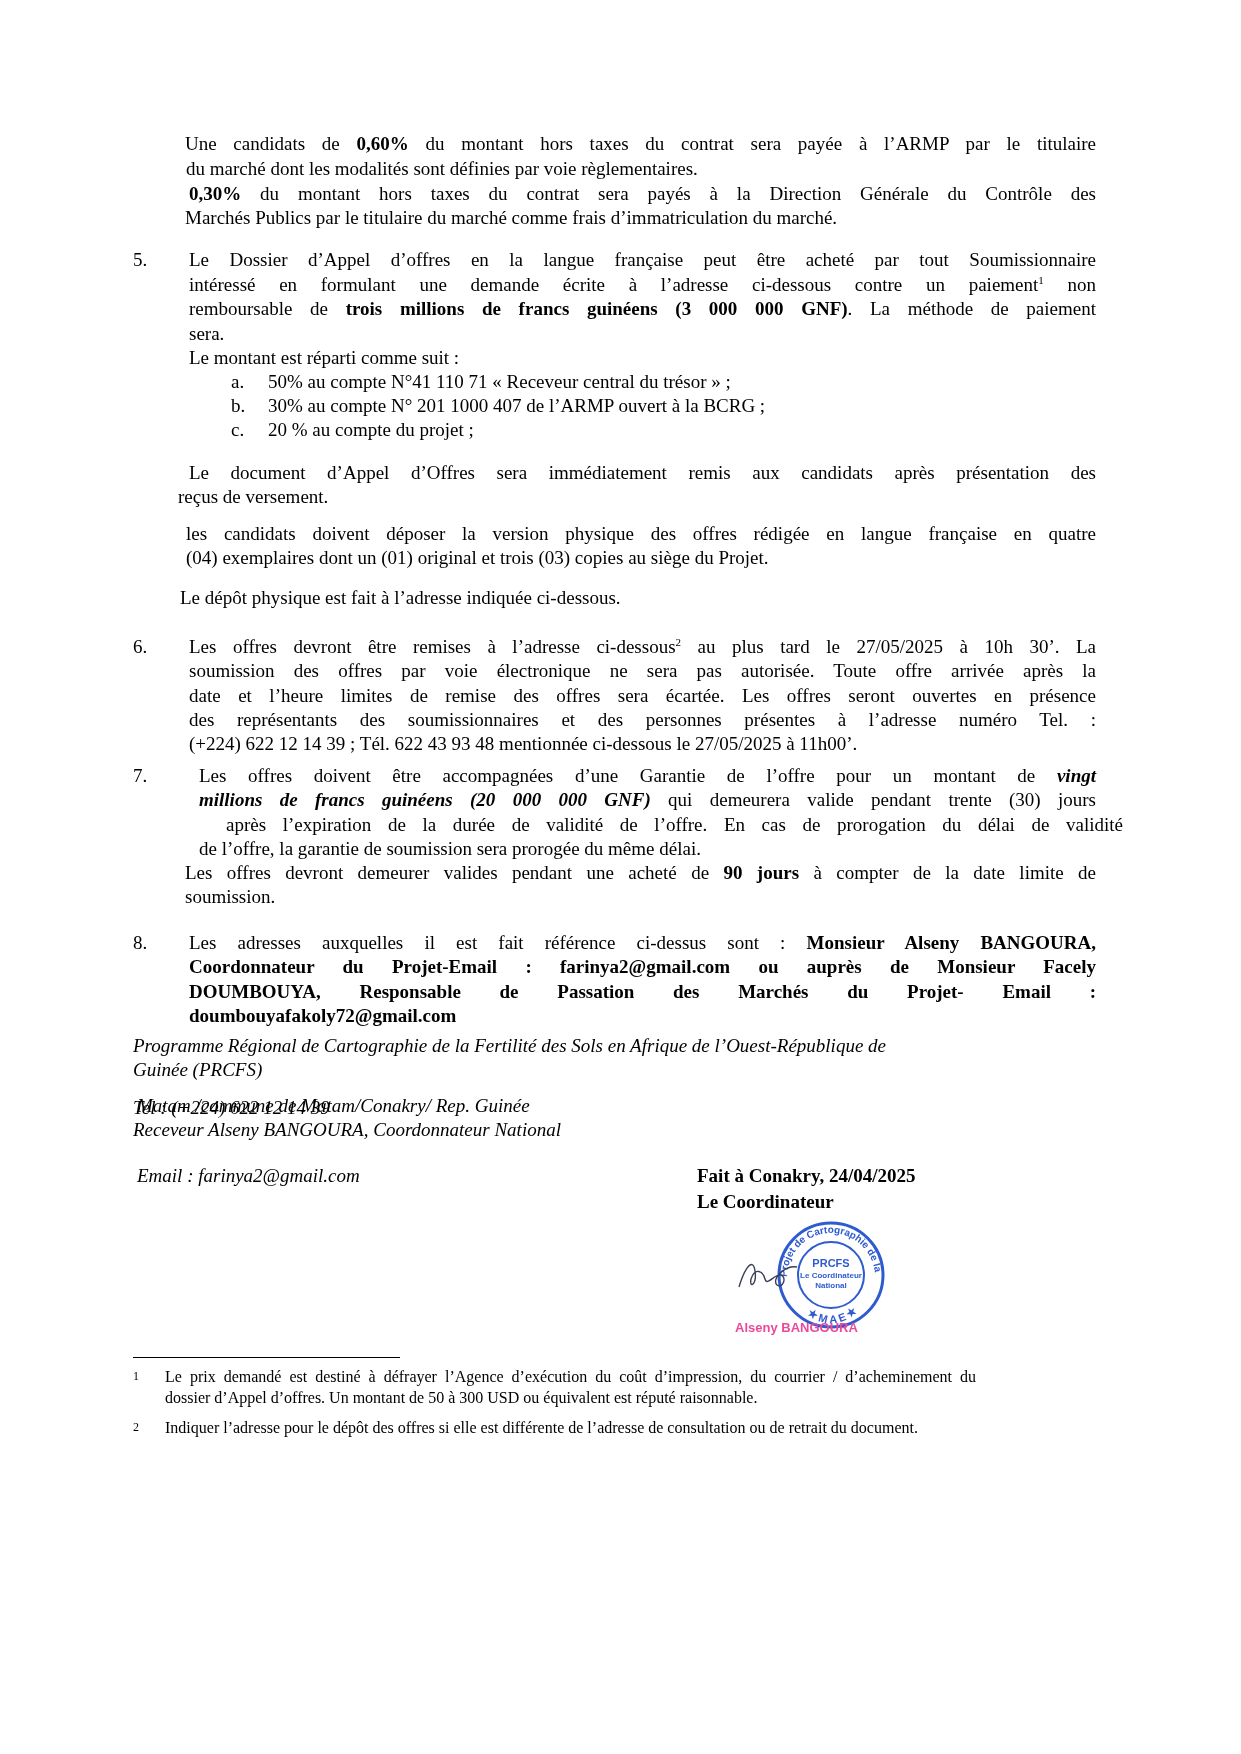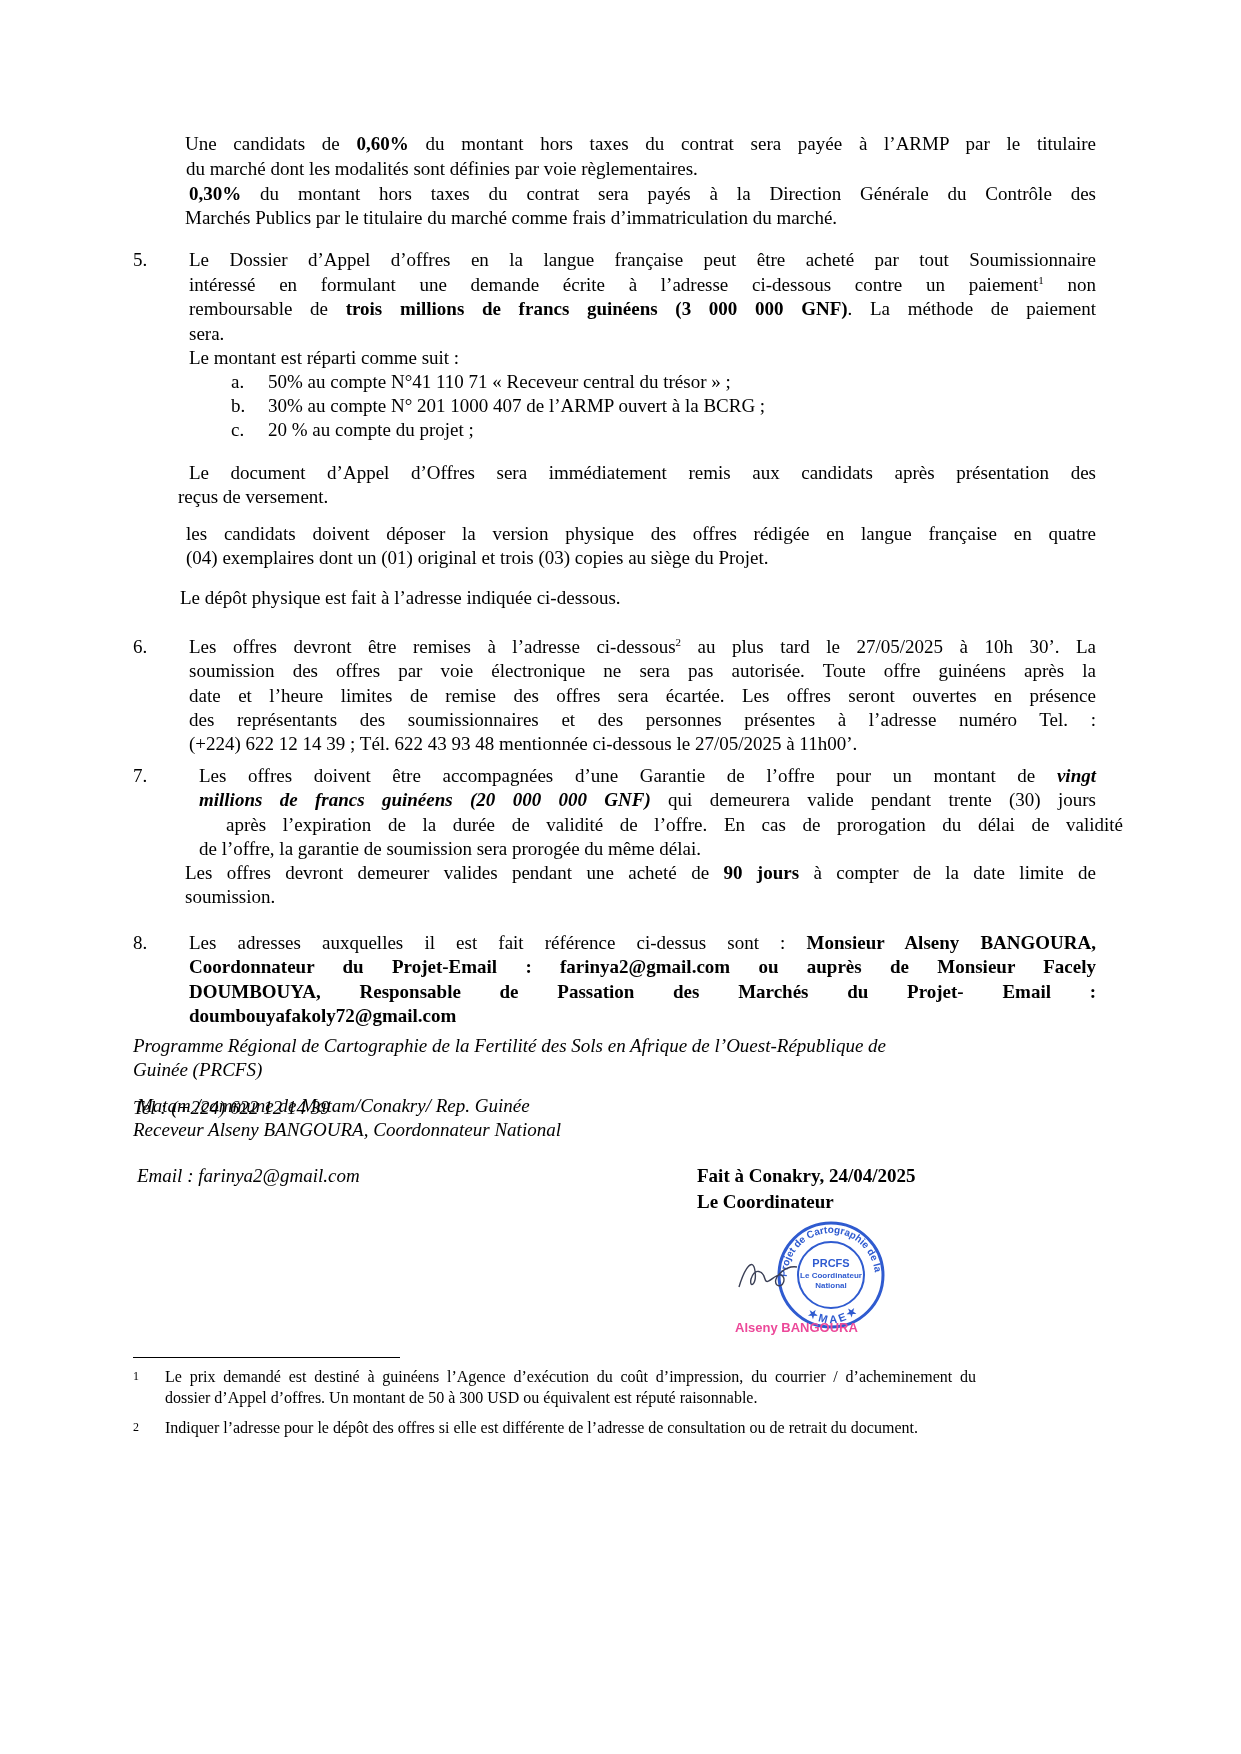--- a/index.html
+++ b/index.html
@@ -53,21 +53,21 @@
 <div class="line just" style="left:189px; top:460px; width:907px;">Le document d’Appel d’Offres sera immédiatement remis aux candidats après présentation des</div>
 <div class="line" style="left:178px; top:484px;">reçus de versement.</div>
 <div class="line just" style="left:186px; top:521px; width:910px;">les candidats doivent  déposer la version physique des offres rédigée en langue française en quatre</div>
 <div class="line" style="left:186px; top:545px;">(04) exemplaires dont un (01) original et trois (03) copies au siège du Projet.</div>
 <div class="line" style="left:180px; top:585px;">Le dépôt physique est fait à l’adresse indiquée ci-dessous.</div>
 
 <div class="num line" style="left:133px; top:634px;">6.</div>
 <div class="line just" style="left:189px; top:634px; width:907px;">
   <span>Les offres devront être remises à l’adresse ci-dessous</span><span class="sup">2</span><span> au plus tard le 27/05/2025 à 10h 30’. La</span>
 </div>
-<div class="line just" style="left:189px; top:658px; width:907px;">soumission des offres par voie électronique ne sera pas autorisée. Toute offre guinéens après la</div>
+<div class="line just" style="left:189px; top:658px; width:907px;">soumission des offres par voie électronique ne sera pas autorisée. Toute offre arrivée après la</div>
 <div class="line just" style="left:189px; top:683px; width:907px;">date et l’heure limites de remise des offres sera écartée. Les offres seront ouvertes en présence</div>
 <div class="line just" style="left:189px; top:707px; width:907px;">des représentants des soumissionnaires et des personnes présentes à l’adresse numéro Tel. :</div>
 <div class="line" style="left:189px; top:731px;">(+224) 622 12 14 39 ; Tél. 622 43 93 48 mentionnée ci-dessous le 27/05/2025 à 11h00’.</div>
 
 <div class="num line" style="left:133px; top:763px;">7.</div>
 <div class="line just" style="left:199px; top:763px; width:897px;">
   <span>Les offres doivent être accompagnées d’une Garantie de l’offre pour un montant de </span><b class="it">vingt</b>
 </div>
 <div class="line just" style="left:199px; top:787px; width:897px;">
   <b class="it">millions de francs guinéens (20 000 000 GNF)</b><span> qui demeurera valide pendant trente (30) jours</span>
@@ -114,16 +114,16 @@
     <text x="96" y="52" text-anchor="middle" font-family="Liberation Sans, sans-serif" font-size="11" font-weight="bold" fill="#2f5bd0">PRCFS</text>
     <text x="96" y="63" text-anchor="middle" font-family="Liberation Sans, sans-serif" font-size="8" font-weight="bold" fill="#2f5bd0">Le Coordinateur</text>
     <text x="96" y="73" text-anchor="middle" font-family="Liberation Sans, sans-serif" font-size="8" font-weight="bold" fill="#2f5bd0">National</text>
     <path d="M 4 72 C 10 52, 18 42, 20 56 C 22 70, 14 74, 16 64 C 20 52, 28 56, 30 64 C 32 72, 40 58, 46 60 C 52 62, 48 74, 42 70 C 36 64, 50 50, 62 52" fill="none" stroke="#3a3f55" stroke-width="1.4"></path>
   </svg>
 </div>
 <div class="sig-name" style="left:735px; top:1320px;">Alseny BANGOURA</div>
 
 <div class="rule" style="left:133px; top:1357px; width:267px;"></div>
 <div class="abs fn" style="left:133px; top:1365px; font-size:12px;">1</div>
-<div class="abs fn just" style="left:165px; top:1366px; width:811px; white-space:normal;">Le prix demandé est destiné à guinéens l’Agence d’exécution du coût d’impression, du courrier / d’acheminement du</div>
+<div class="abs fn just" style="left:165px; top:1366px; width:811px; white-space:normal;">Le prix demandé est destiné à défrayer l’Agence d’exécution du coût d’impression, du courrier / d’acheminement du</div>
 <div class="abs fn" style="left:165px; top:1387px; white-space:nowrap;">dossier d’Appel d’offres. Un montant de 50 à 300 USD ou équivalent est réputé raisonnable.</div>
 <div class="abs fn" style="left:133px; top:1416px; font-size:12px;">2</div>
 <div class="abs fn" style="left:165px; top:1417px; white-space:nowrap;">Indiquer l’adresse pour le dépôt des offres si elle est différente de l’adresse de consultation ou de retrait du document.</div>
 
 </body></html>

